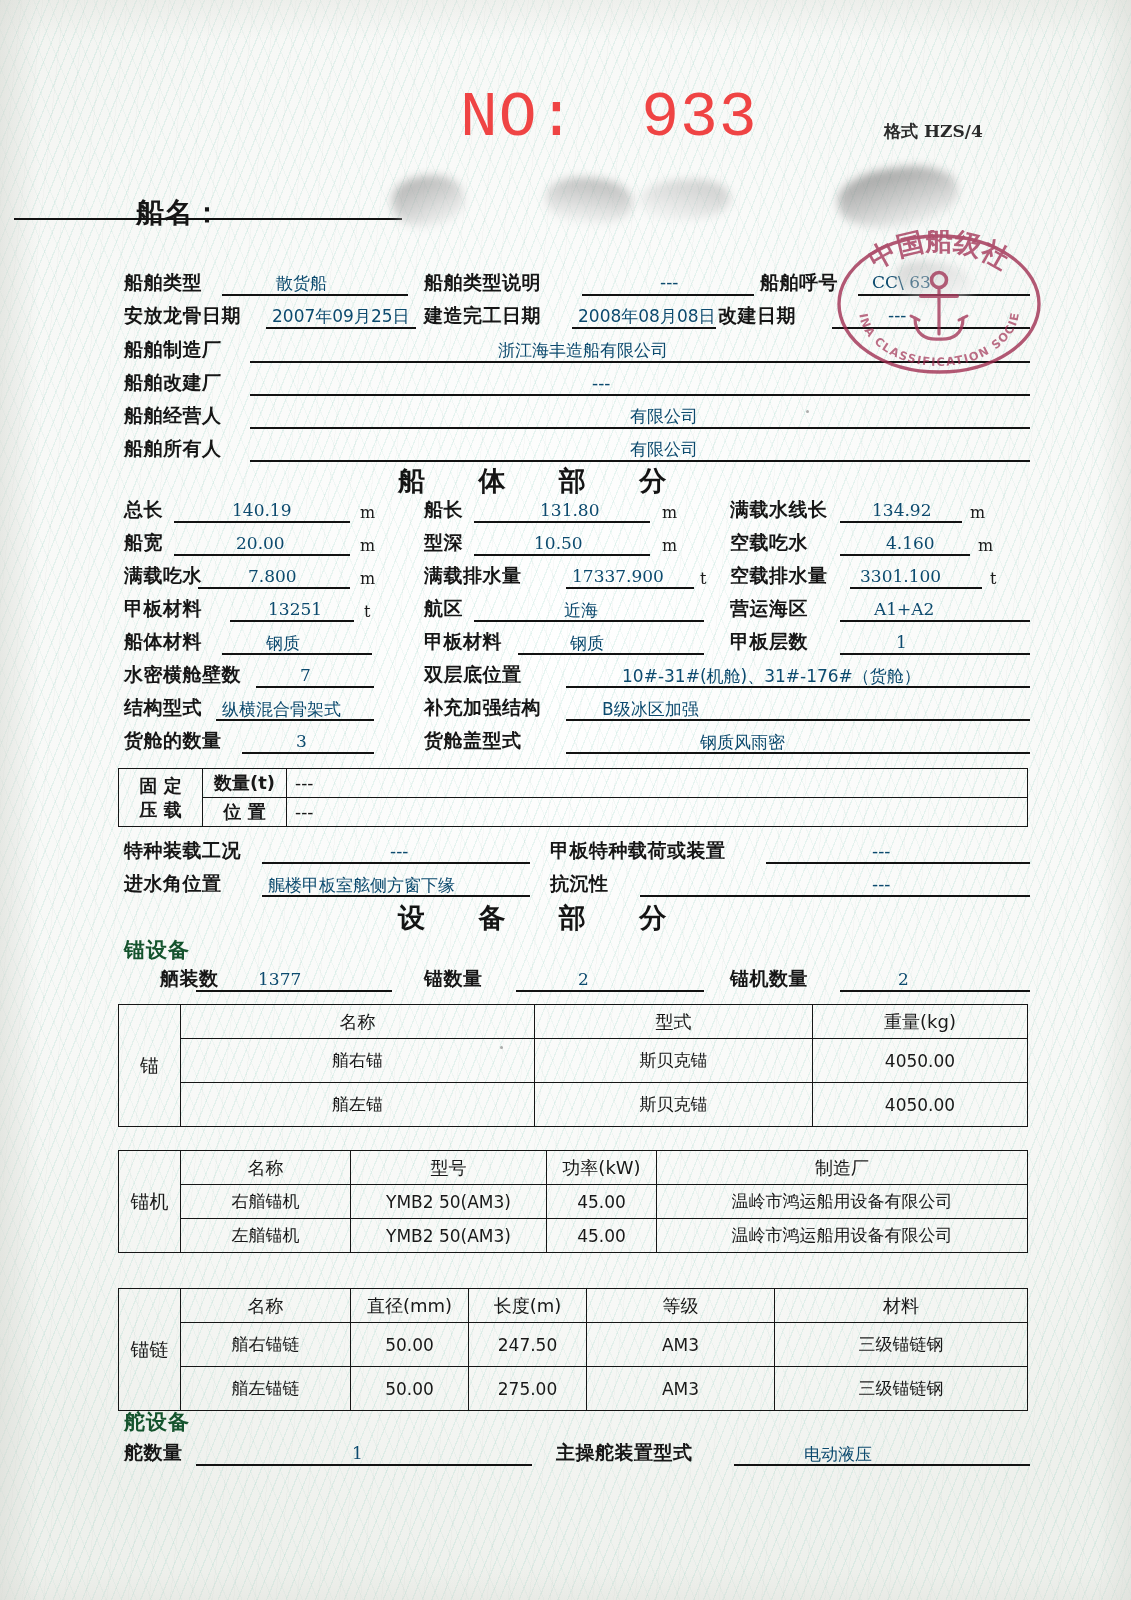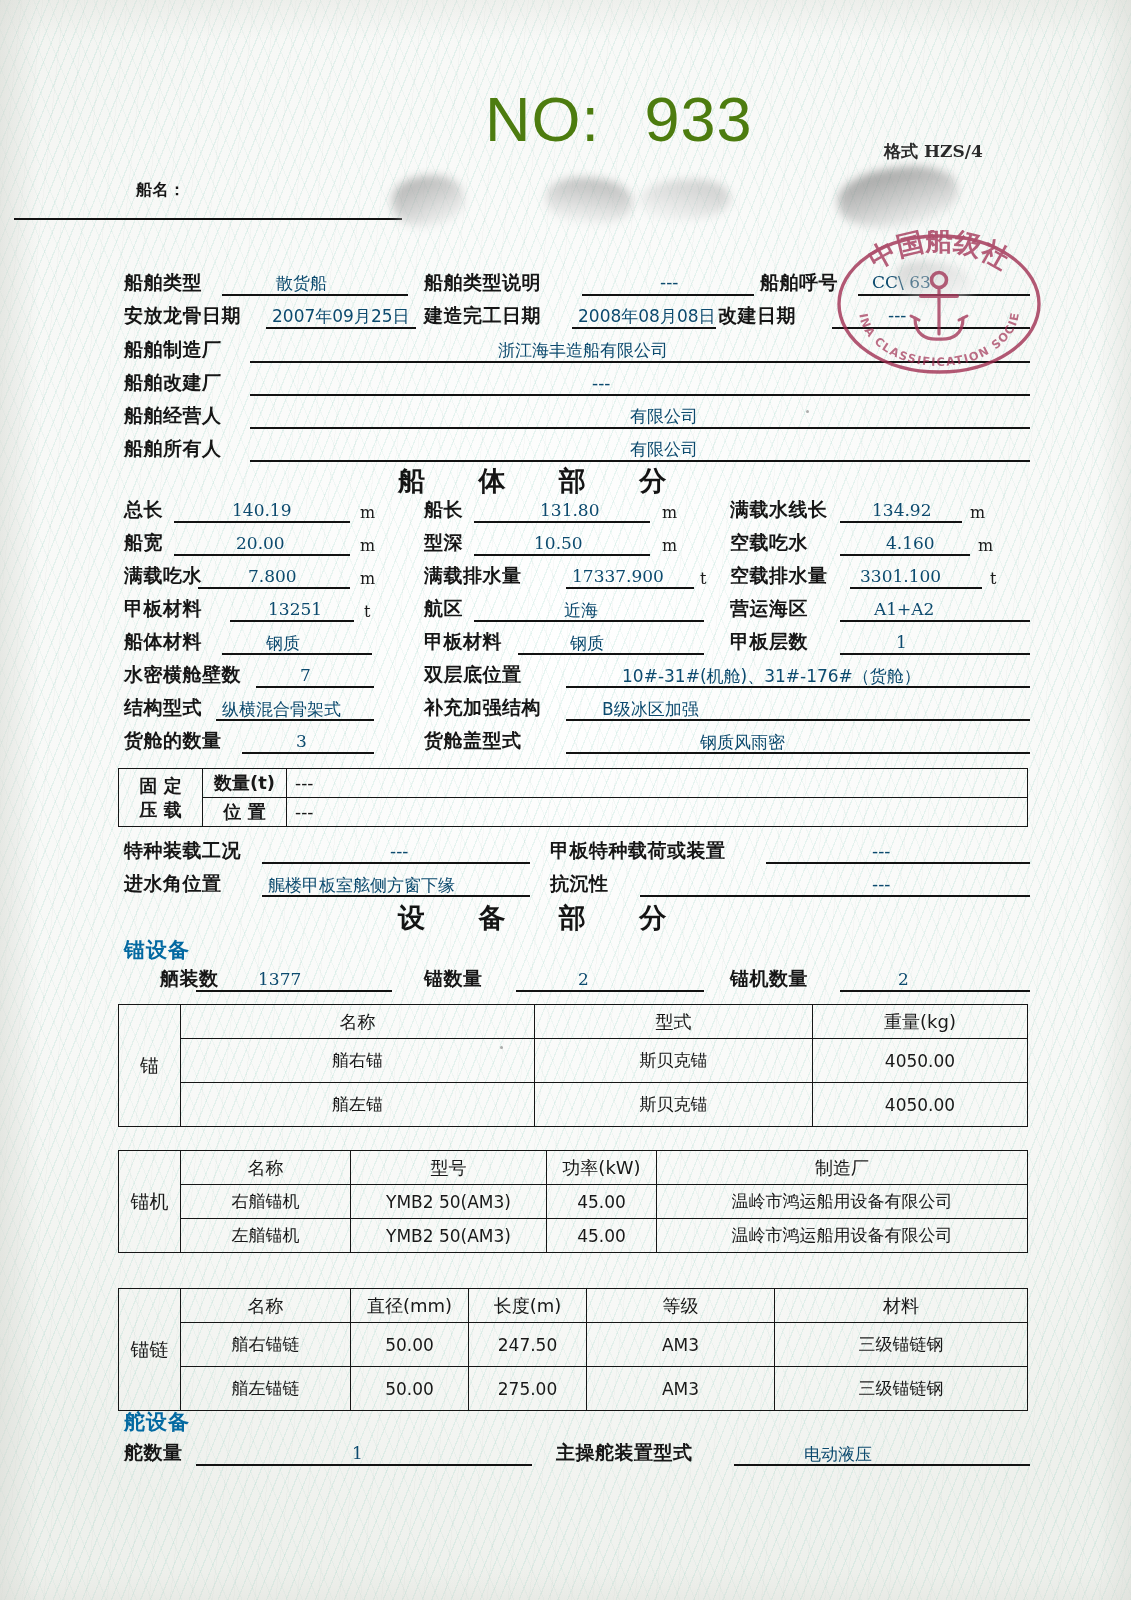--- a/index.html
+++ b/index.html
@@ -44,31 +44,31 @@
 
   
   .rule { position:absolute; border-bottom:2px solid #121212; }
 
   
   .sect {
     font-family:"DejaVu Sans","Liberation Sans",sans-serif;
     font-size:27px; font-weight:700; letter-spacing:22px; color:#141414;
     white-space:nowrap;
   }
-  .subsect { font-size:21px; font-weight:700; letter-spacing:1px; color:#0369a1; }
+  .subsect { font-size:21px; font-weight:700; letter-spacing:1px; color:#14532d; }
 
   
   #no933 {
-    left:485px; top:83px;
-    font-family:Liberation Sans, sans-serif;
-    font-size:63px; font-weight:400; color:#4d7c0f; letter-spacing:1px;
+    left:460px; top:83px;
+    font-family:Liberation Mono, monospace;
+    font-size:63px; font-weight:400; color:#ef4444; letter-spacing:1px;
     white-space:nowrap;
   }
   #formcode {
-    left:884px; top:140px;
+    left:884px; top:120px;
     font-family:"DejaVu Serif","Liberation Serif",serif;
     font-size:17px; font-weight:700; color:#2a2a2a; white-space:nowrap;
   }
 
   
   table.grid { position:absolute; border-collapse:collapse; background:transparent; }
   table.grid td, table.grid th {
     border:1.6px solid #161616;
     font-family:"DejaVu Sans","Liberation Sans",sans-serif;
     font-size:17px; font-weight:400; color:#181818;
@@ -97,21 +97,21 @@
 <div id="vign"></div>
 
 <div id="sheet">
 
   <div class="abs" id="no933">
     <span>NO:</span>
     <span style="display:inline-block;width:26px"></span><span>933</span>
   </div>
   <div class="abs" id="formcode">格式 HZS/4</div>
 
-  <div class="abs lbl" style="left:136px; top:180px; font-size:16px;">船名：</div>
+  <div class="abs lbl" style="left:136px; top:194px; font-size:28px;">船名：</div>
   <div class="abs val" style="left:240px; top:193px;"></div>
   <div class="rule" style="left:14px; top:218px; width:388px;"></div>
 
 
   <div class="abs lbl" style="left:124px; top:270px;">船舶类型</div>
   <div class="abs val" style="left:276px; top:272px;">散货船</div>
   <div class="rule" style="left:222px; top:294px; width:186px;"></div>
 
   <div class="abs lbl" style="left:424px; top:270px;">船舶类型说明</div>
   <div class="abs val" style="left:660px; top:272px;">---</div>

